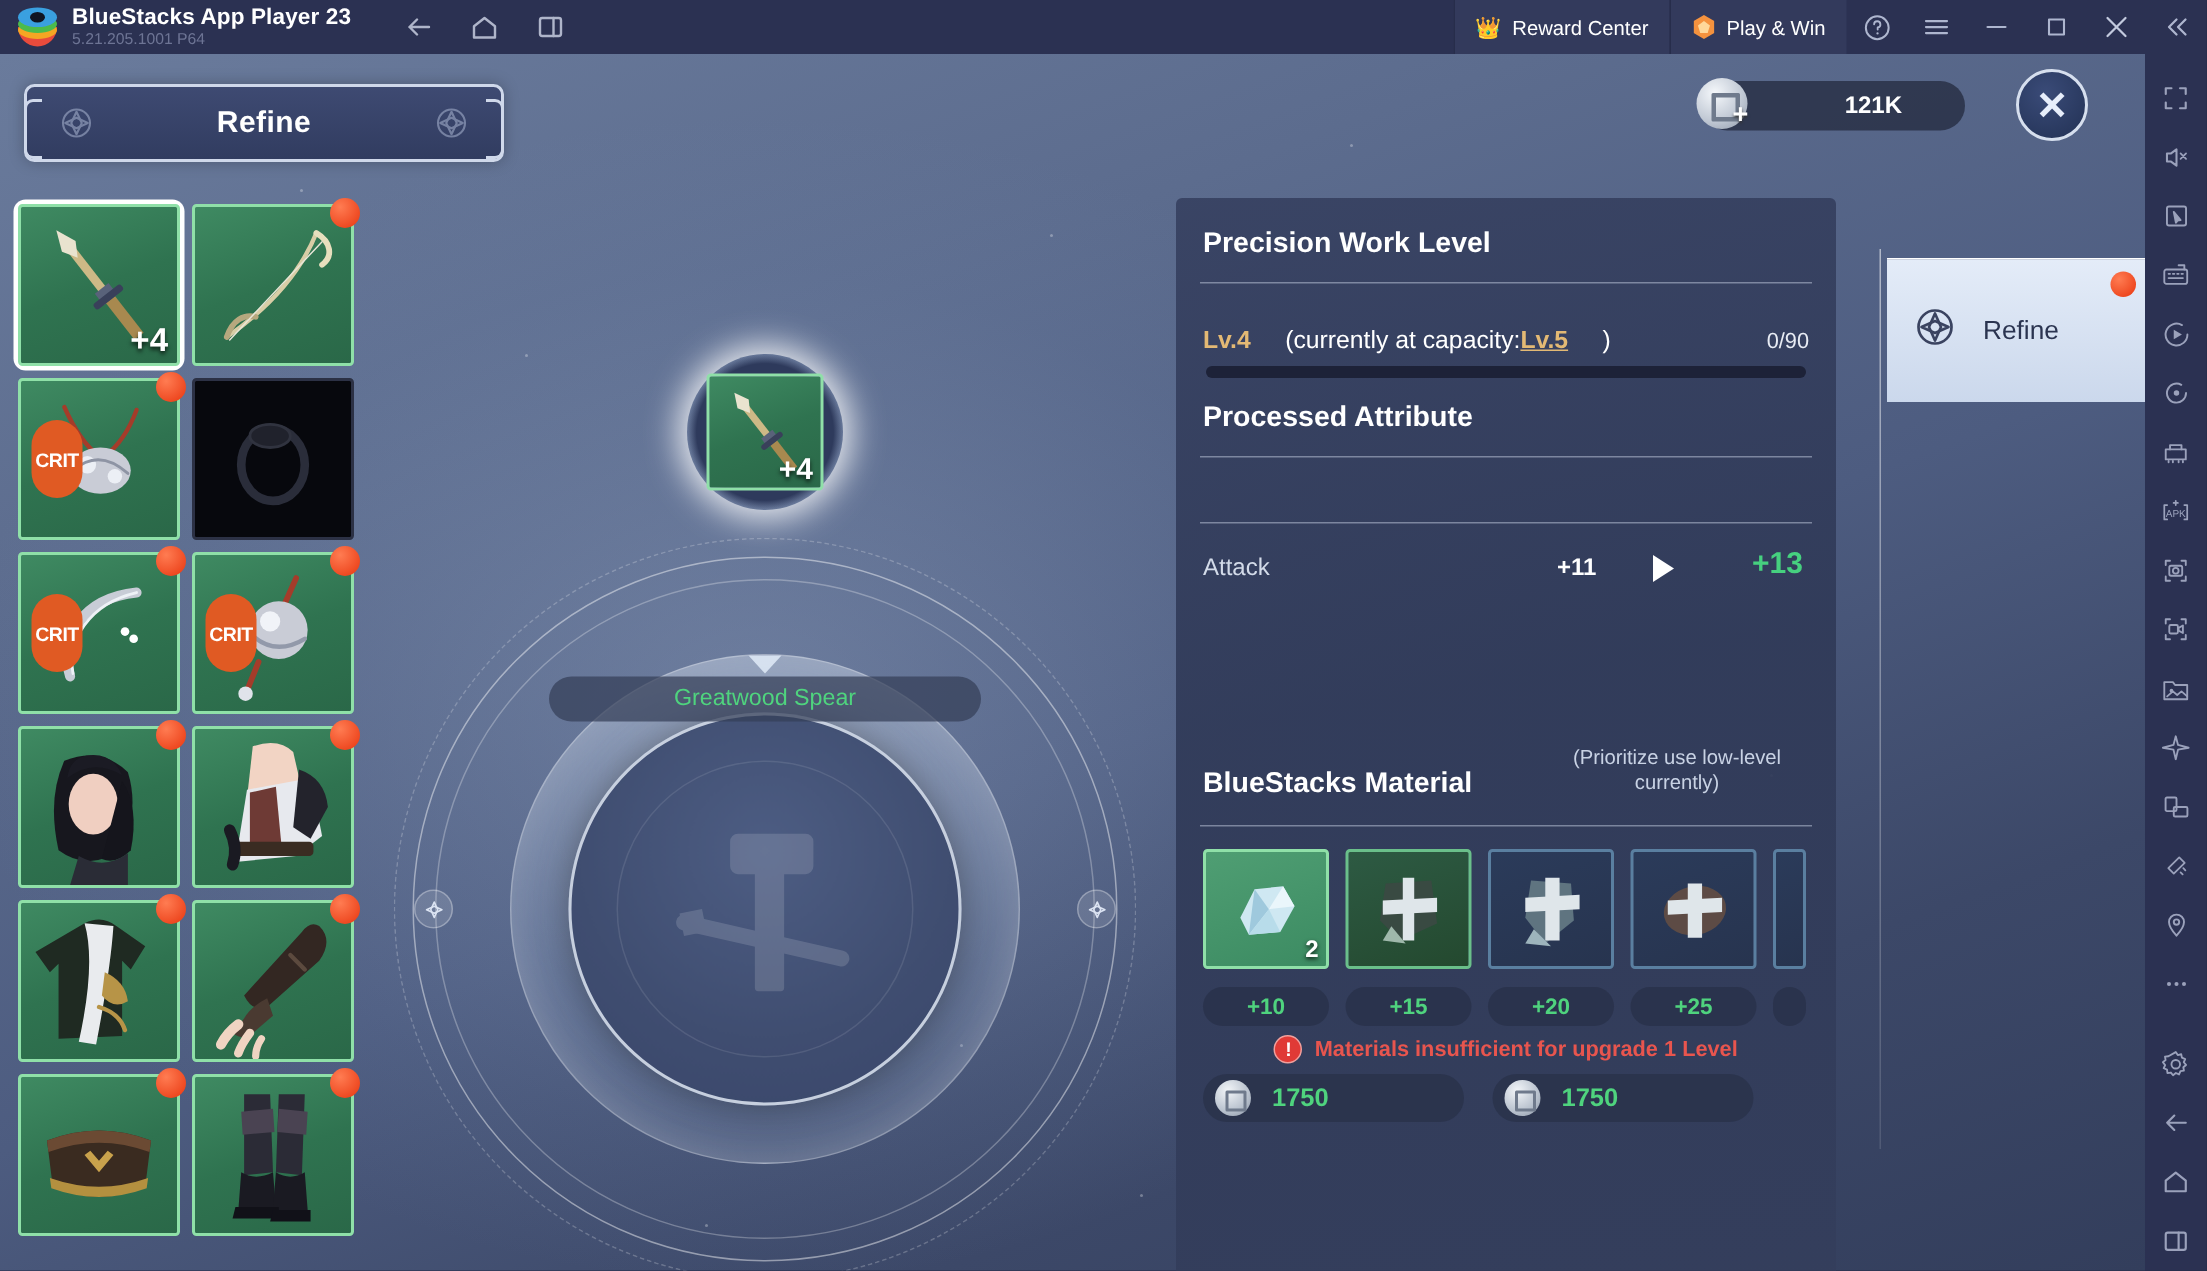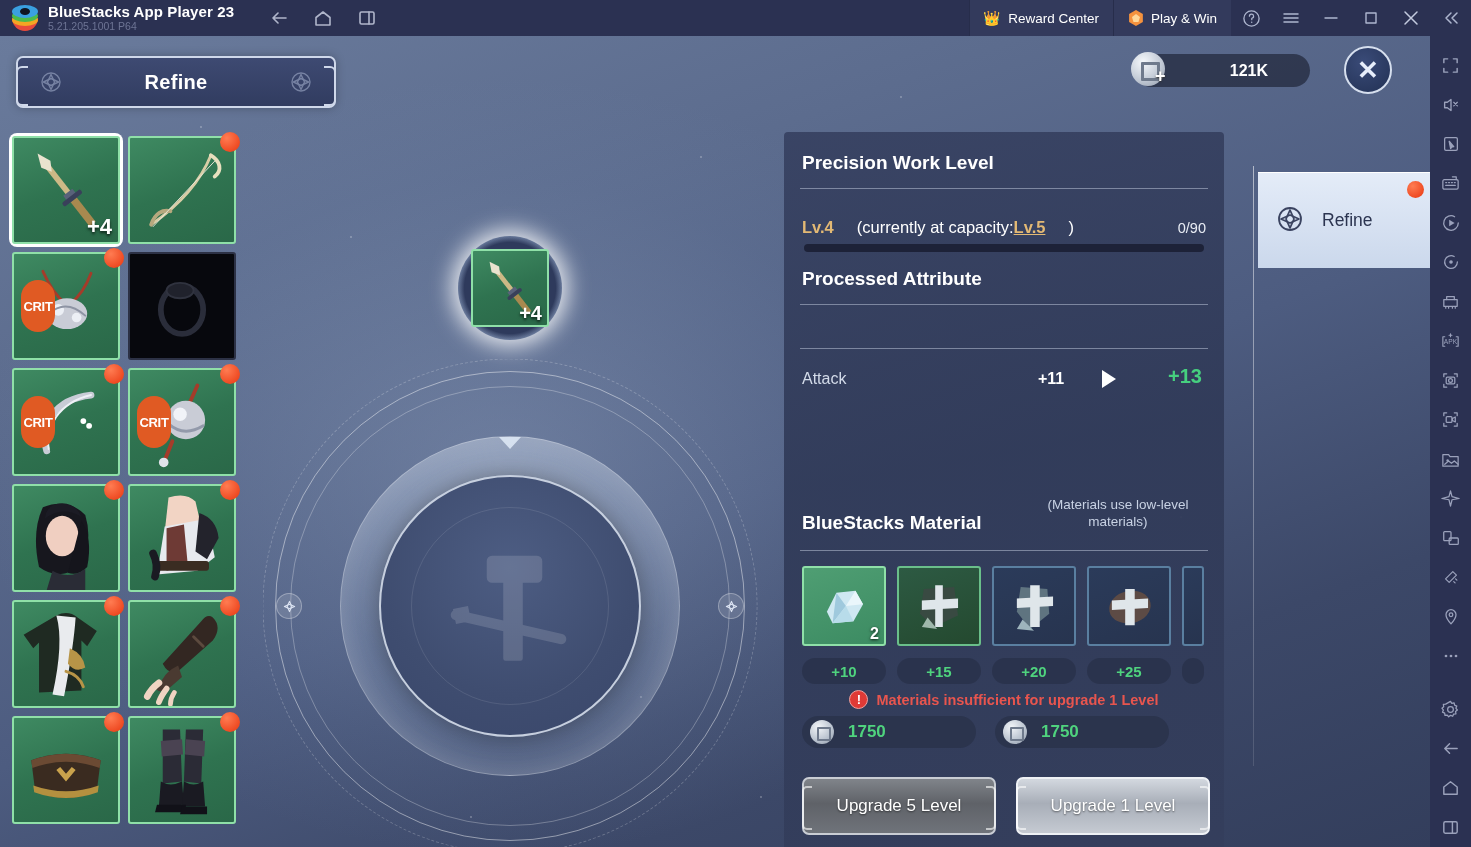--- a/index.html
+++ b/index.html
@@ -704,20 +704,21 @@
               <rect x="34" y="41" width="10" height="8" fill="#59627a"></rect>
               <rect x="36" y="49" width="6" height="23" fill="#a8894f"></rect>
               <rect x="30" y="45" width="18" height="4" rx="2" fill="#39405a"></rect>
             </g>
           </svg>
         </div>
         <div class="plus">+4</div>
       </div>
     </div>
     <div class="item-name-notch"></div>
+    <div class="item-name">Greatwood Spear</div>
 
   </div>
 
   <div class="panel">
 
     <div class="sec-head" style="top:20px">Precision Work Level</div>
     <div class="hr" style="top:56px"></div>
 
     <div class="pw-line">
       <span class="lv">Lv.4</span>
@@ -733,21 +734,21 @@
 
     <div class="attr-row">
       <span class="nm">Attack</span>
       <span class="v1">+11</span>
       <span class="arw"></span>
       <span class="v2">+13</span>
     </div>
     <div class="hr" style="top:216px"></div>
 
     <div class="sec-head" style="top:380px">BlueStacks Material</div>
-    <div class="prio">(Materials use low-level materials)</div>
+    <div class="prio">(Prioritize use low-level currently)</div>
     <div class="hr" style="top:418px"></div>
 
     <div class="mats">
       <div class="mat sel">
         <div class="art">
           <svg viewBox="0 0 84 80" fill="none">
             <path d="M24 46 L34 26 L54 24 L62 38 L52 56 L30 58z" fill="#cfe8f2"></path>
             <path d="M34 26 L44 40 L30 58z" fill="#9fc9dd"></path>
             <path d="M54 24 L44 40 L62 38z" fill="#eaf6fb"></path>
             <path d="M44 40 L52 56 L30 58z" fill="#b8dcea"></path>
@@ -807,28 +808,20 @@
       <div class="cost">
         <span class="coin"></span>
         <span class="amt">1750</span>
       </div>
       <div class="cost">
         <span class="coin"></span>
         <span class="amt">1750</span>
       </div>
     </div>
 
-    <div class="btns">
-      <div class="gbtn dim">
-        <span>Upgrade 5 Level</span>
-      </div>
-      <div class="gbtn lit">
-        <span>Upgrade 1 Level</span>
-      </div>
-    </div>
   </div>
 
   <div class="cur-pill">
     <span class="cur-coin"></span>
     <span class="cur-plus">+</span>
     <span class="amt">121K</span>
   </div>
   <div class="close-x">✕</div>
 
   <div class="side-divider"></div>

